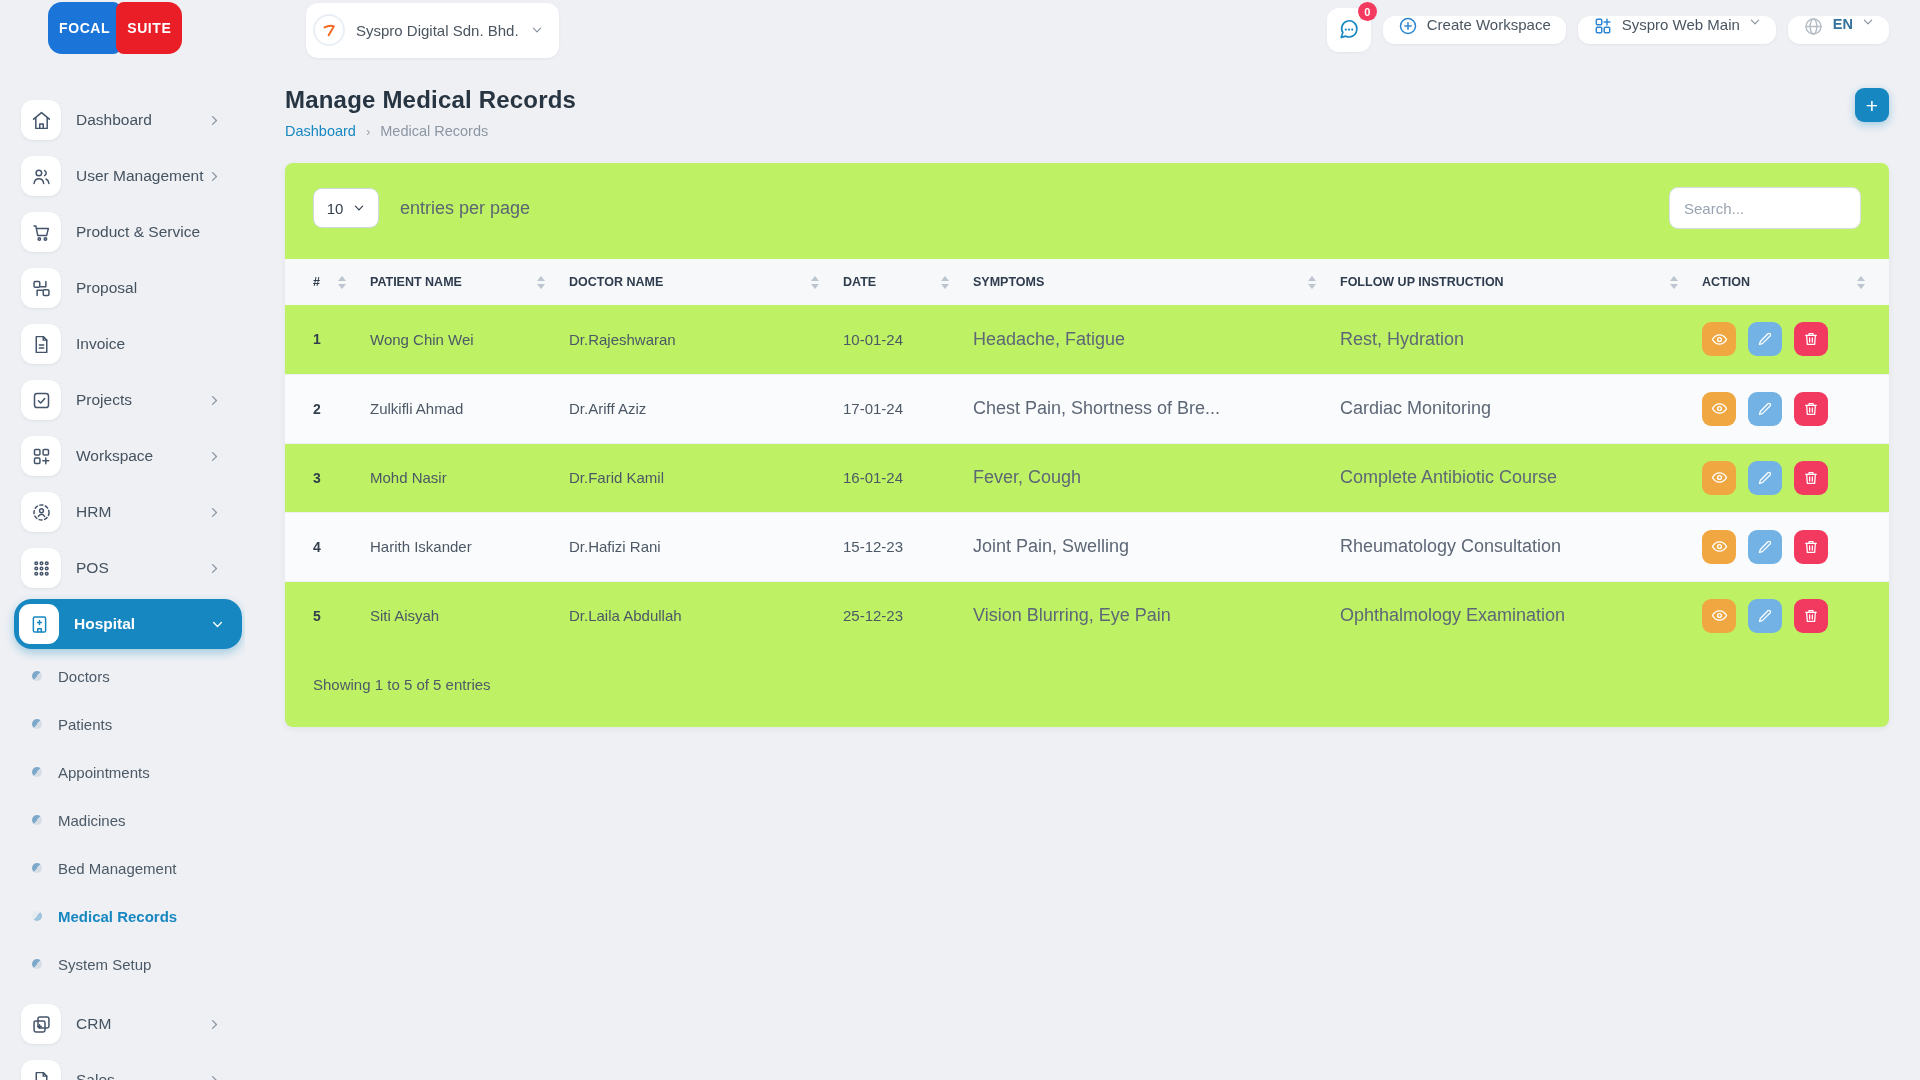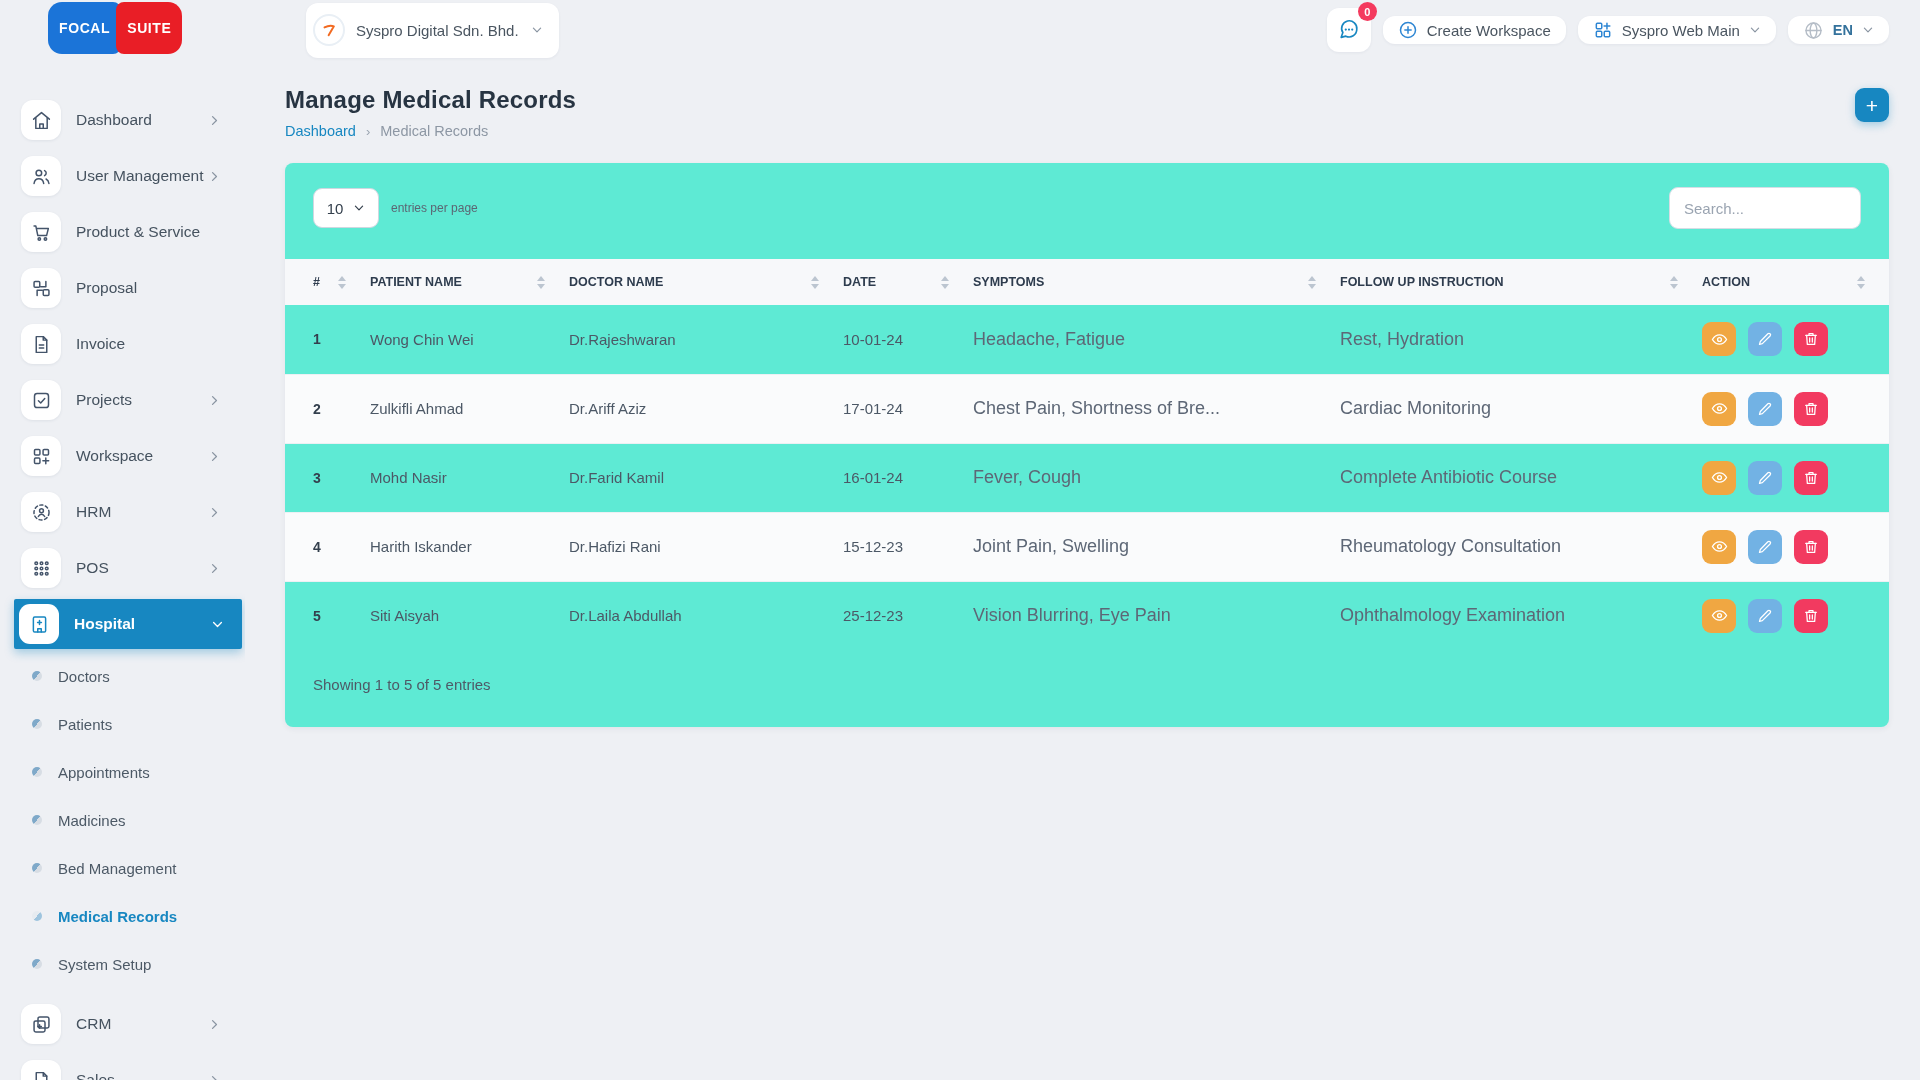--- a/index.html
+++ b/index.html
@@ -14,21 +14,21 @@
   .lp.focal{background:#1b74d8;border-radius:14px 8px 8px 14px}
   .lp.suite{background:#e91e26;border-radius:8px 14px 14px 8px;margin-left:-5px}
   .nav{padding-top:36px}
   .nav-item{height:56px;display:flex;align-items:center;padding:0 24px 0 21px;cursor:pointer}
   .icon-box{width:40px;height:40px;background:#fff;border-radius:12px;display:flex;align-items:center;justify-content:center;flex:none;box-shadow:0 1px 3px rgba(30,50,80,.08)}
   .icon-box svg{stroke:#44546a;fill:none;stroke-width:1.7;stroke-linecap:round;stroke-linejoin:round}
   .nav-label{margin-left:15px;font-size:15.5px;color:#45525f;flex:1;white-space:nowrap}
   .chev{color:#8a95a2;display:flex}
   .chev svg{stroke:#8a95a2;fill:none;stroke-width:2;stroke-linecap:round;stroke-linejoin:round}
   .pill-slot{height:56px;display:flex;align-items:center}
-  .active-pill{background:#1787c1;border-radius:2px;margin:0 3px 0 14px;height:50px;flex:1;display:flex;align-items:center;padding:0 18px 0 5px;box-shadow:0 4px 10px rgba(23,135,193,.35);cursor:pointer}
+  .active-pill{background:#1787c1;border-radius:18px;margin:0 3px 0 14px;height:50px;flex:1;display:flex;align-items:center;padding:0 18px 0 5px;box-shadow:0 4px 10px rgba(23,135,193,.35);cursor:pointer}
   .active-pill .icon-box{border-radius:11px;box-shadow:none}
   .active-pill .icon-box svg{stroke:#1787c1}
   .active-pill .nav-label{color:#fff;font-weight:bold}
   .active-pill .chev svg{stroke:#fff}
   .subnav{padding-top:0}
   .sub-item{height:48px;display:flex;align-items:center;padding-left:32px;cursor:pointer}
   .bullet{width:10px;height:10px;border-radius:50%;background:conic-gradient(from 220deg,#7fa9c9 0 50%,#d7dde4 50% 100%);flex:none}
   .sub-label{margin-left:16px;font-size:15px;color:#4c5966;white-space:nowrap}
   .sub-item.active .sub-label{color:#1787c1;font-weight:bold}
   .sub-item.active .bullet{background:conic-gradient(from 40deg,#9ec4de 0 50%,#e6ebf0 50% 100%)}
@@ -38,40 +38,40 @@
   .main{flex:1;padding:0 31px 0 40px;min-width:0}
   .topbar{height:60px;display:flex;align-items:center}
   .wpill{background:#fff;border-radius:12px;height:55px;display:flex;align-items:center;padding:0 16px 0 7px;margin-left:21px;box-shadow:0 1px 3px rgba(30,50,80,.06);cursor:pointer}
   .wlogo{width:32px;height:32px;border-radius:50%;background:#fff;border:2px solid #e9eff5;display:flex;align-items:center;justify-content:center;margin-right:11px}
   .wlogo svg{stroke:#f26a21;fill:none;stroke-width:2.6;stroke-linecap:round;stroke-linejoin:round}
   .wpill-text{font-size:15px;color:#4a5560;margin-right:12px;white-space:nowrap}
   .top-right{margin-left:auto;display:flex;align-items:center;gap:12px}
   .sq-btn{width:44px;height:44px;background:#fff;border-radius:12px;display:flex;align-items:center;justify-content:center;position:relative;box-shadow:0 1px 3px rgba(30,50,80,.06);cursor:pointer;border:none}
   .sq-btn svg{stroke:#1787c1;fill:none;stroke-width:1.8;stroke-linecap:round;stroke-linejoin:round}
   .badge{position:absolute;top:-6px;right:-6px;min-width:19px;height:19px;border-radius:10px;background:#f43a5e;color:#fff;font-size:11px;font-weight:bold;display:flex;align-items:center;justify-content:center;padding:0 5px}
-  .tpill{background:#fff;border-radius:12px;height:28px;display:flex;align-items:center;padding:0 15px;gap:9px;box-shadow:0 1px 3px rgba(30,50,80,.06);cursor:pointer;border:none}
+  .tpill{background:#fff;border-radius:12px;height:28px;display:flex;padding:0 15px;gap:9px;box-shadow:0 1px 3px rgba(30,50,80,.06);cursor:pointer;border:none}
   .tpill .txt{font-size:15px;color:#4a5560;white-space:nowrap}
   .tpill svg.blue{stroke:#2e86d3;fill:none;stroke-width:1.8;stroke-linecap:round;stroke-linejoin:round}
   .tpill svg.gray{stroke:#b5bdc7;fill:none;stroke-width:1.6;stroke-linecap:round;stroke-linejoin:round}
   .lang .txt{color:#34729c;font-weight:bold;font-size:14.5px}
 
   .page-head{display:flex;justify-content:space-between;align-items:flex-start;margin-top:26px}
   .page-title{font-size:24px;font-weight:bold;color:#273442;letter-spacing:.2px}
   .breadcrumb{display:flex;align-items:center;gap:10px;margin-top:9px;font-size:14.5px}
   .bc-link{color:#1787c1;cursor:pointer}
   .bc-sep{color:#9aa4b0;font-size:13px}
   .bc-cur{color:#8d97a4}
   .add-btn{width:34px;height:34px;border:none;border-radius:9px;background:#1787c1;color:#fff;font-size:21px;line-height:1;display:flex;align-items:center;justify-content:center;cursor:pointer;box-shadow:0 3px 8px rgba(23,135,193,.35);margin-top:2px}
 
   
-  .card{background:#5eead4;border-radius:8px;margin-top:24px;box-shadow:0 2px 6px rgba(25,42,70,.06);overflow:hidden}
+  .card{background:#bef264;border-radius:8px;margin-top:24px;box-shadow:0 2px 6px rgba(25,42,70,.06);overflow:hidden}
   .controls{display:flex;align-items:center;padding:24px 28px 30px 28px}
   .select{width:66px;height:40px;border:1px solid #cfd7e0;border-radius:9px;display:flex;align-items:center;justify-content:center;gap:10px;font-size:15px;color:#333f4c;cursor:pointer;background:#fff}
   .select svg{stroke:#333f4c;fill:none;stroke-width:2;stroke-linecap:round;stroke-linejoin:round}
-  .controls-label{margin-left:12px;font-size:12px;color:#5b6673}
+  .controls-label{margin-left:21px;font-size:18px;color:#5b6673}
   .search{margin-left:auto;width:192px;height:42px;border:1px solid #d6dde5;border-radius:9px;padding:0 14px;font-size:15px;color:#45525f;font-family:"Liberation Sans",sans-serif;outline:none;background:#fff}
   .search::placeholder{color:#9aa4b1}
 
   table{width:100%;border-collapse:collapse;table-layout:fixed}
   thead th{background:#f7f8fa;height:46px;padding:0 24px 0 0;font-size:12.5px;color:#2e3c4e;text-align:left;cursor:pointer}
   thead th .thx{display:flex;align-items:center;justify-content:space-between}
   thead th:first-child{padding-left:28px}
   .sort{display:inline-flex;flex-direction:column;gap:3px}
   .sort i{display:block;width:0;height:0;border-left:4px solid transparent;border-right:4px solid transparent}
   .sort .up{border-bottom:5px solid #bcc5d0}

